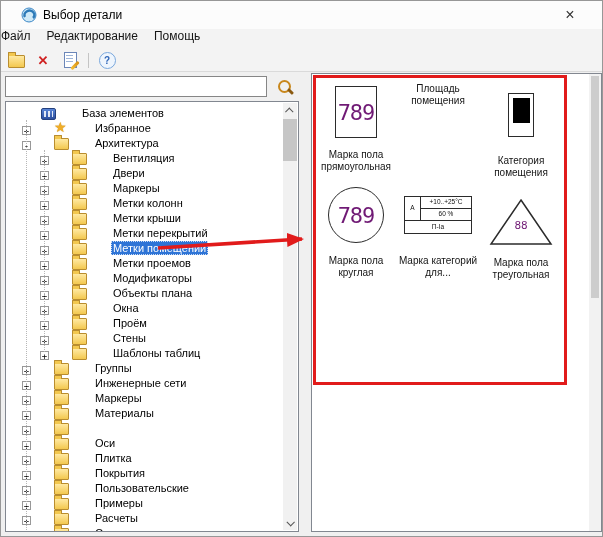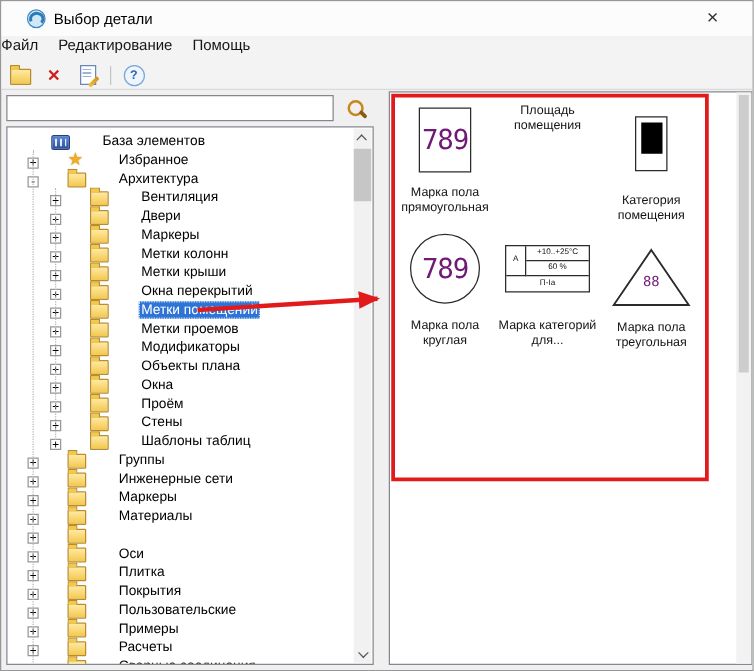--- a/index.html
+++ b/index.html
@@ -215,21 +215,21 @@
 
       <div class="trow lvl2 icon-folder">
         <span class="exp">+</span>
         <span class="ticon"></span>
         <span class="tlabel">Метки крыши</span>
       </div>
 
       <div class="trow lvl2 icon-folder">
         <span class="exp">+</span>
         <span class="ticon"></span>
-        <span class="tlabel">Окна перекрытий</span>
+        <span class="tlabel">Метки перекрытий</span>
       </div>
 
       <div class="trow lvl2 icon-folder sel">
         <span class="exp">+</span>
         <span class="ticon"></span>
         <span class="tlabel">Метки помещений</span>
       </div>
 
       <div class="trow lvl2 icon-folder">
         <span class="exp">+</span>

